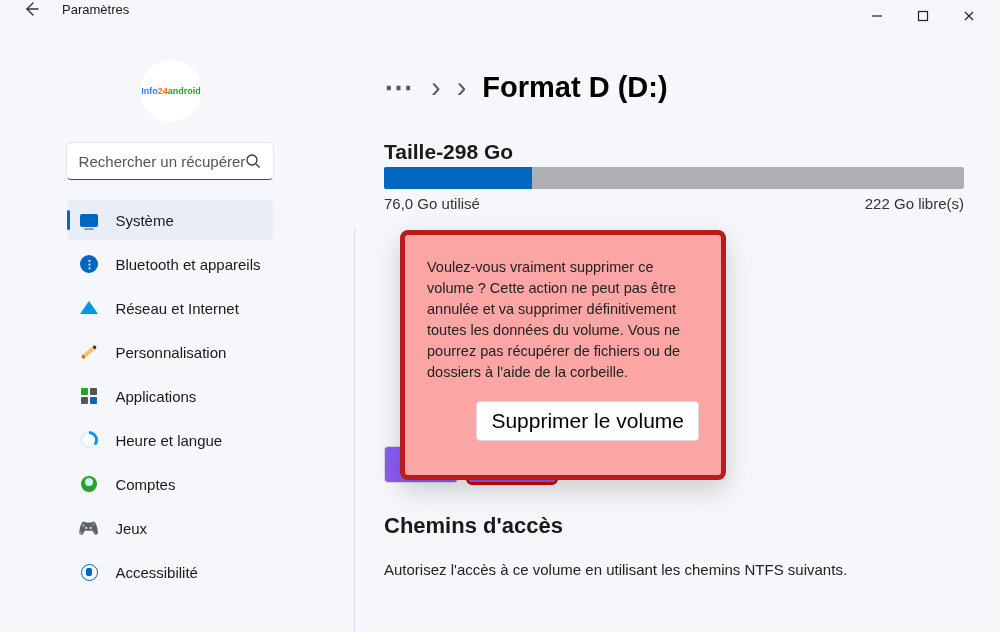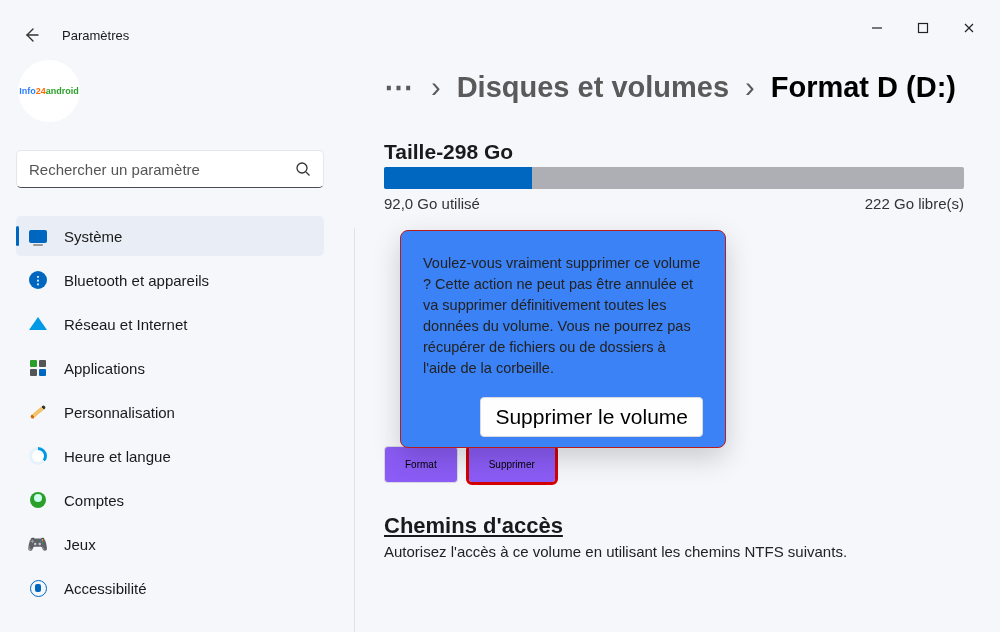--- a/index.html
+++ b/index.html
@@ -1,27 +1,27 @@
 <!DOCTYPE html>
 <html><head>
 <meta charset="utf-8">
 <style>
   * { box-sizing: border-box; margin: 0; padding: 0; font-family: "Segoe UI", -apple-system, sans-serif; }
   body { width: 1000px; height: 632px; background: #f5f7fb; overflow: hidden; color: #1a1a1a; position: relative; }
 
-  .titlebar { height: 44px; display: flex; align-items: flex-end; justify-content: space-between; padding: 0 8px 0 22px; }
+  .titlebar { height: 44px; display: flex; align-items: flex-start; justify-content: space-between; padding: 0 8px 0 22px; }
   .tb-left { display: flex; align-items: center; gap: 22px; }
   .back-arrow { width: 18px; height: 18px; display: flex; align-items: center; justify-content: center; cursor: pointer; }
   .tb-title { font-size: 13px; color: #1a1a1a; }
   .tb-right { display: flex; gap: 0; }
   .tb-btn { width: 46px; height: 32px; display: flex; align-items: center; justify-content: center; border-radius: 4px; cursor: pointer; }
 
   .main { display: flex; height: calc(632px - 44px); }
 
-  .side { width: 340px; padding: 16px 16px 0 16px; display: flex; flex-direction: column; gap: 22px; }
+  .side { width: 340px; padding: 16px 16px 0 16px; display: flex; flex-direction: column; gap: 14px; align-items: center; }
   .avatar { width: 62px; height: 62px; border-radius: 50%; background: #fff; display: flex; align-items: center; justify-content: center; overflow: hidden; margin-left: 2px; }
   .avatar-inner { font-size: 9px; font-weight: bold; }
   .av-blue { color:#2a7fff; }
   .av-orange { color:#ff6a00; }
   .av-green { color:#2aa02a; }
 
   .search { background: #fff; height: 38px; border: 1px solid #e5e5ec; border-bottom: 1.5px solid #4a4a55; border-radius: 5px; display: flex; align-items: center; padding: 0 12px; margin-top: 6px; }
   .search span { flex: 1; font-size: 15px; color: #555; }
 
   .nav { display: flex; flex-direction: column; gap: 4px; margin-top: 6px; }
@@ -40,24 +40,24 @@
 
   .size-title { font-size: 21px; font-weight: 600; margin-bottom: 3px; }
   .bar-wrap { height: 22px; background:#adafb5; border-radius: 2px; overflow: hidden; margin-bottom: 6px; width: 580px; position:relative; }
   .bar-fill { height: 100%; background:#0067c0; width: 25.5%; }
   .bar-labels { display: flex; justify-content: space-between; width: 580px; font-size: 15px; color:#333; margin-bottom: 20px; }
 
   .action-row { display: flex; gap: 10px; margin-top: 234px; }
   .btn { background: #8b5cf6; border: 1px solid #d9d9e0; border-radius: 4px; padding: 12px 20px; font-size: 10px; cursor: pointer; }
   .btn.red-frame { outline: 3px solid #d40000; outline-offset: -1px; }
 
-  .section-h { font-size: 22px; font-weight: 600; margin-top: 30px; margin-bottom: 4px; text-decoration: underline; }
+  .section-h { font-size: 22px; font-weight: 600; margin-top: 30px; margin-bottom: 22px; }
   .section-p { font-size: 15px; color: #222; }
 
-  .popup { position:absolute; top: 230px; left: 400px; width: 326px; background:#3b82f6; border: 1px solid #b91c1c; border-radius: 8px; box-shadow: 0 10px 28px rgba(0,0,0,0.18); padding: 22px 22px 10px 22px; }
+  .popup { position:absolute; top: 230px; left: 400px; width: 326px; background:#fca5a5; border: 5px solid #b91c1c; border-radius: 8px; box-shadow: 0 10px 28px rgba(0,0,0,0.18); padding: 22px 22px 34px 22px; }
   .popup p { font-size: 14.5px; line-height: 1.45; color:#222; margin-bottom: 18px; }
   .popup-btn { background:#fefefe; border:1px solid #d9d9e0; border-radius:4px; padding:7px 14px; font-size:21px; float:right; cursor:pointer; }
   .popup::after { content:""; clear:both; display:block; }
 
   .vdiv { position:absolute; top:228px; bottom:0; left:354px; width:1px; background:#e0e2ea; }
 
   .icn-sys { width:18px; height:13px; background:#0067c0; border-radius:2px; position:relative; }
   .icn-sys::after { content:""; position:absolute; left:4px; right:4px; bottom:-3px; height:2px; background:#999; border-radius:1px; }
   .icn-bt { width:18px; height:18px; background:#0067c0; border-radius:50%; display:flex; align-items:center; justify-content:center; color:#fff; font-size:11px; font-weight:bold; }
   .icn-net { width:0; height:0; border-left:9px solid transparent; border-right:9px solid transparent; border-bottom:13px solid #0099e6; position:relative; top:-1px; }
@@ -108,21 +108,21 @@
 
 <div class="main">
   <div class="side">
     <div class="avatar">
       <div class="avatar-inner">
         <span class="av-blue">Info</span><span class="av-orange">24</span><span class="av-green">android</span>
       </div>
     </div>
 
     <div class="search">
-      <span>Rechercher un paramètre</span>
+      <span>Rechercher un récupérer</span>
       <svg width="16" height="16" viewBox="0 0 16 16">
           <circle cx="7" cy="7" r="5" stroke="#333" stroke-width="1.3" fill="none"></circle>
           <path d="M11 11 L14.5 14.5" stroke="#333" stroke-width="1.3"></path>
         </svg>
     </div>
 
     <div class="nav">
       <div class="nav-item active">
         <div class="nav-icon">
             <div class="icn-sys"></div>
@@ -136,34 +136,34 @@
         <span>Bluetooth et appareils</span>
       </div>
       <div class="nav-item">
         <div class="nav-icon">
             <div class="icn-net"></div>
           </div>
         <span>Réseau et Internet</span>
       </div>
       <div class="nav-item">
         <div class="nav-icon">
+            <div class="icn-pen"></div>
+          </div>
+        <span>Personnalisation</span>
+      </div>
+      <div class="nav-item">
+        <div class="nav-icon">
             <div class="icn-app">
               <span></span>
               <span></span>
               <span></span>
               <span></span>
             </div>
           </div>
         <span>Applications</span>
-      </div>
-      <div class="nav-item">
-        <div class="nav-icon">
-            <div class="icn-pen"></div>
-          </div>
-        <span>Personnalisation</span>
       </div>
       <div class="nav-item">
         <div class="nav-icon">
             <div class="icn-time"></div>
           </div>
         <span>Heure et langue</span>
       </div>
       <div class="nav-item">
         <div class="nav-icon">
             <div class="icn-acc"></div>
@@ -182,31 +182,30 @@
       </div>
     </div>
   </div>
 
   <div class="vdiv"></div>
 
   <div class="content">
     <div class="breadcrumb">
       <span class="bc-dots">⋯</span>
       <span class="bc-sep">›</span>
-      <span class="bc-item">Disques et volumes</span>
       <span class="bc-sep">›</span>
       <span class="bc-current">Format D (D:)</span>
     </div>
 
     <div class="size-title">Taille-298 Go</div>
     <div class="bar-wrap">
       <div class="bar-fill"></div>
     </div>
     <div class="bar-labels">
-      <span>92,0 Go utilisé</span>
+      <span>76,0 Go utilisé</span>
       <span>222 Go libre(s)</span>
     </div>
 
     <div class="action-row">
       <button class="btn">Format</button>
       <button class="btn red-frame">Supprimer</button>
     </div>
 
     <div class="section-h">Chemins d'accès</div>
     <div class="section-p">Autorisez l'accès à ce volume en utilisant les chemins NTFS suivants.</div>

